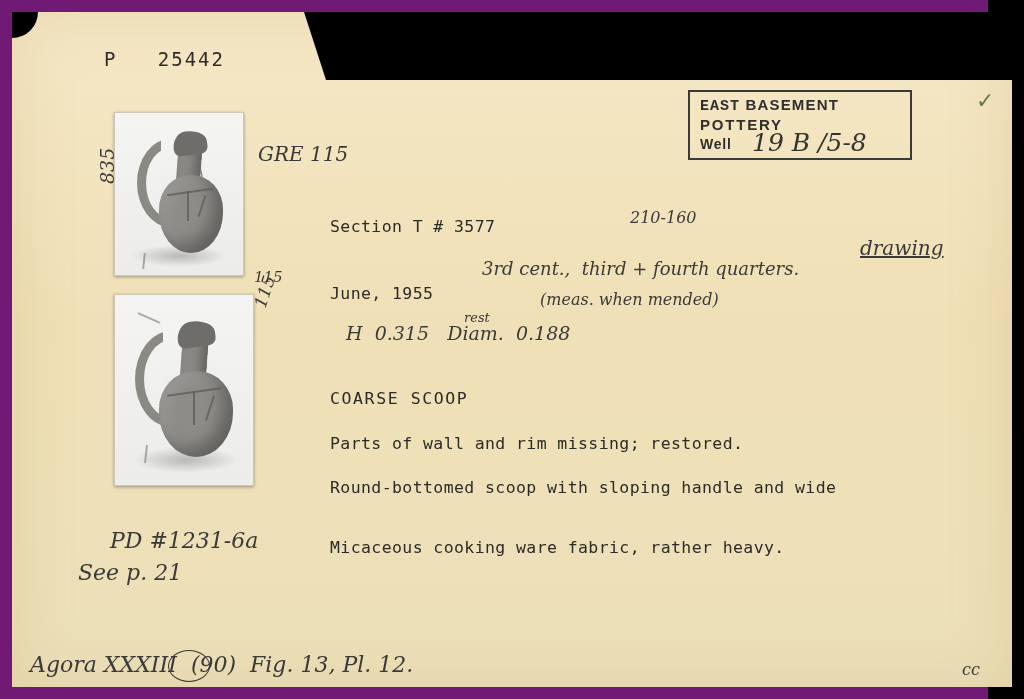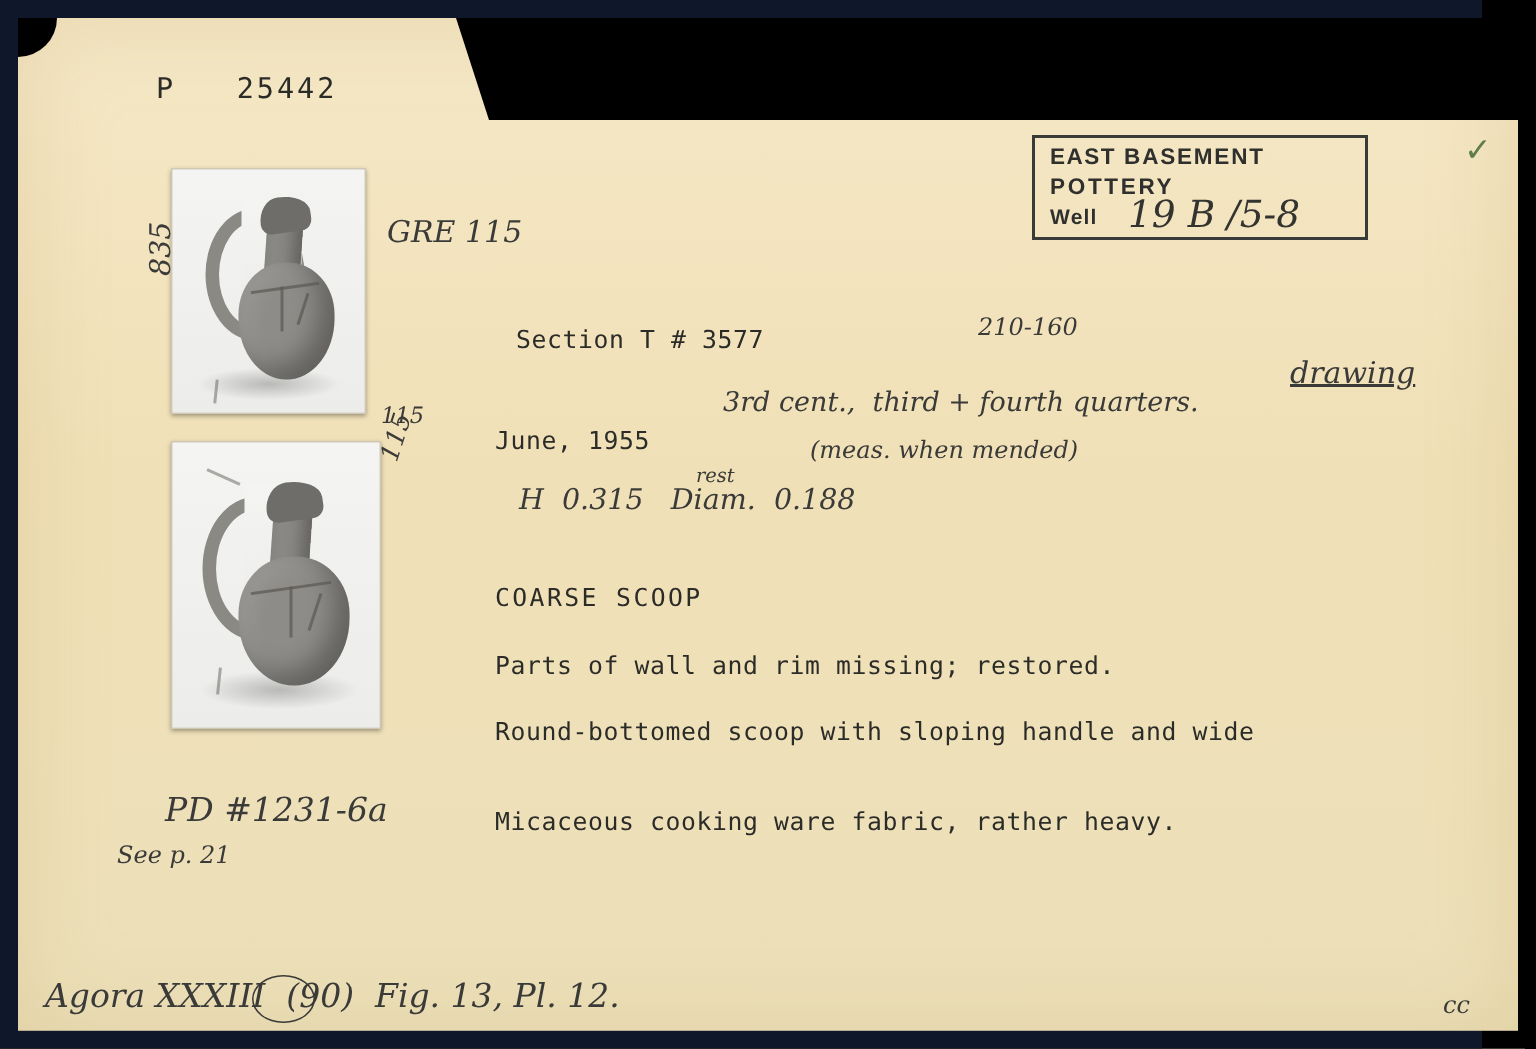--- a/index.html
+++ b/index.html
@@ -11,21 +11,21 @@
     width: 1024px;
     height: 699px;
     overflow: hidden;
     font-family: "Liberation Sans", sans-serif;
   }
 
   #page {
     position: relative;
     width: 988px;
     height: 699px;
-    background: #0f172a;
+    background: #701a75;
   }
 
   
   .card {
     position: absolute;
     left: 12px;
     top: 12px;
     width: 1000px;
     height: 675px;
     background: #f2e3bd;
@@ -93,21 +93,21 @@
   .stamp-line1 {
     position: absolute;
     left: 10px; top: 4px;
     font-family: "Liberation Sans", sans-serif;
     font-weight: bold;
     font-size: 15px;
     letter-spacing: 1.2px;
     color: #2f2f2d;
   }
   .stamp-east {
-    font-family: Liberation Sans, sans-serif;
+    font-family: Liberation Mono, monospace;
     font-weight: bold;
     letter-spacing: 1px;
   }
   .stamp-line2 {
     position: absolute;
     left: 10px; top: 24px;
     font-family: "Liberation Sans", sans-serif;
     font-weight: bold;
     font-size: 15px;
     letter-spacing: 1.8px;
@@ -259,48 +259,48 @@
     </div>
 
     <div class="hand" style="left:84px; top:172px; font-size:19px; transform:rotate(-90deg); transform-origin:left top;">835</div>
 
     <div class="hand" style="left:246px; top:130px; font-size:20px;">GRE 115</div>
 
     <div class="hand" style="left:242px; top:256px; font-size:15px;">115</div>
 
     <div class="hand" style="left:238px; top:292px; font-size:17px; transform:rotate(-72deg); transform-origin:left top;">115</div>
 
-    <div class="typed" style="left:332px; top:203px;">Section T # 3577</div>
+    <div class="typed" style="left:318px; top:203px;">Section T # 3577</div>
 
 
     <div class="typed" style="left:318px; top:270px;">June, 1955</div>
 
     <div class="typed" style="left:318px; top:375px; letter-spacing:1.6px;">COARSE SCOOP</div>
 
     <div class="typed" style="left:318px; top:420px;">Parts of wall and rim missing; restored.</div>
 
     <div class="typed" style="left:318px; top:464px;">Round-bottomed scoop with sloping handle and wide</div>
 
     <div class="typed" style="left:318px; top:524px;">Micaceous cooking ware fabric, rather heavy.</div>
 
-    <div class="hand" style="left:618px; top:196px; font-size:16px;margin-left:22px;">210-160</div>
+    <div class="hand" style="left:618px; top:196px; font-size:16px;">210-160</div>
 
     <div class="hand" style="left:848px; top:224px; font-size:20px; text-decoration:underline;">drawing</div>
 
     <div class="hand" style="left:470px; top:246px; font-size:18px;">3rd cent.,  third + fourth quarters.</div>
 
     <div class="hand" style="left:528px; top:278px; font-size:16px;">(meas. when mended)</div>
 
     <div class="hand" style="left:452px; top:298px; font-size:13px;">rest</div>
 
     <div class="hand" style="left:334px; top:310px; font-size:19px;">H  0.315   Diam.  0.188</div>
 
     <div class="hand" style="left:70px; top:516px; font-size:22px;margin-left:28px;">PD #1231-6a</div>
 
-    <div class="hand" style="left:66px; top:548px; font-size:16px;">See p. 21</div>
+    <div class="hand" style="left:66px; top:548px; font-size:22px;">See p. 21</div>
 
     <div class="hand" style="left:18px; top:640px; font-size:22px;">Agora XXXIII  (90)  Fig. 13, Pl. 12.</div>
 
     <div class="hand" style="left:950px; top:648px; font-size:16px;">cc</div>
 
     <div style="position:absolute; left:156px; top:638px; width:40px; height:30px; border:1.5px solid #3a3a38; border-radius:50%;"></div>
 
   </div>
 </div>
 

